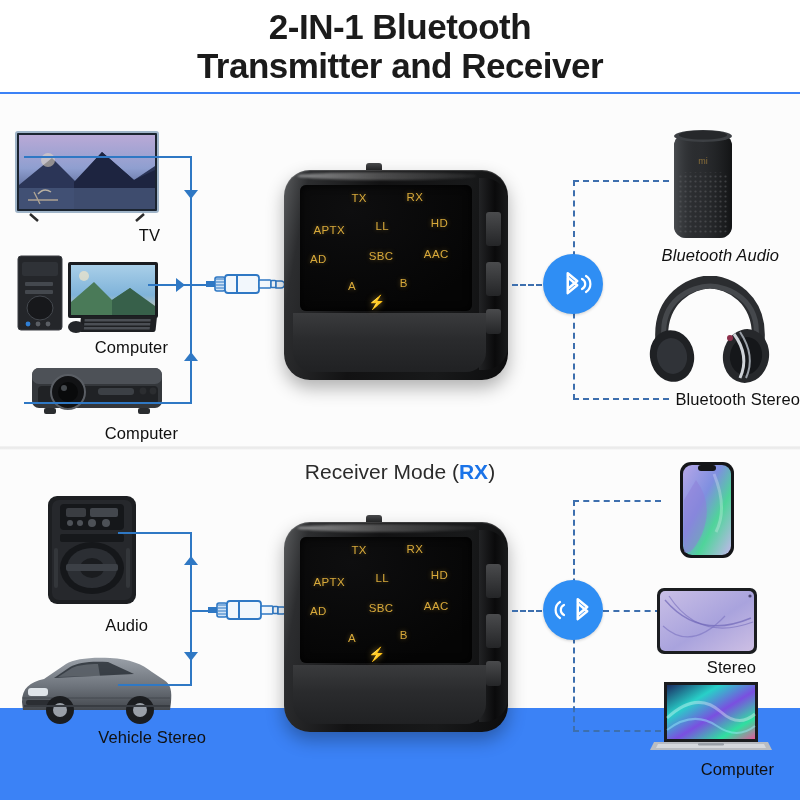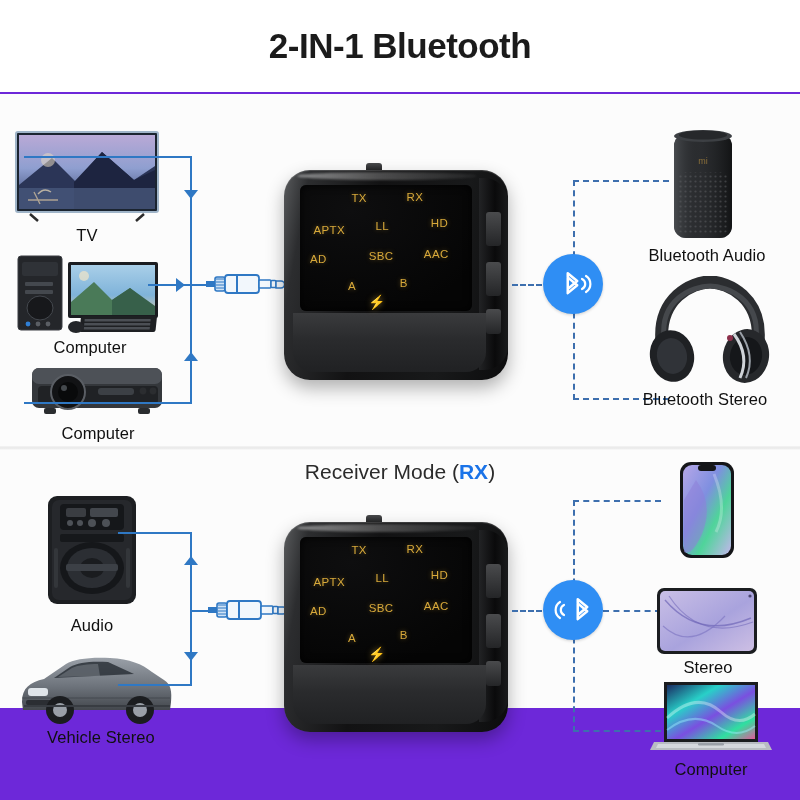--- a/index.html
+++ b/index.html
@@ -2,21 +2,21 @@
 <html><head>
 <meta charset="utf-8">
 <style>
   * { box-sizing: border-box; margin: 0; padding: 0; }
   html, body {
     width: 800px; height: 800px;
     background: #ffffff;
     font-family: "Liberation Sans", sans-serif;
     overflow: hidden;
   }
-  #page { position: relative; width: 800px; height: 800px; background: #6d28d9; }
+  #page { position: relative; width: 800px; height: 800px; background: #3b82f6; }
 
   
   .title-block {
     position: absolute; top: 0; left: 0; width: 800px; height: 92px;
     display: flex; flex-direction: column; align-items: center; justify-content: center;
     background: #ffffff;
   }
   .title-line {
     font-size: 35px; font-weight: bold; color: #1b1b1b;
     letter-spacing: -0.5px; line-height: 1.12; white-space: nowrap;
@@ -35,21 +35,21 @@
     position: absolute; width: 100%; text-align: center;
     font-size: 21px; color: #2b2b2b; white-space: nowrap;
   }
   #head-tx { top: 14px; }
   #head-rx { top: 10px; }
   .mode-head .accent { color: #1a73e8; font-weight: bold; }
   .mode-head .paren-accent { color: #1a73e8; font-weight: bold; }
 
   
   .dev-label {
-    position: absolute; text-align: center; font-size: 16.5px;
+    position: absolute; text-align: right; font-size: 16.5px;
     color: #101010; white-space: nowrap; letter-spacing: .1px;
   }
 
   
   .bus-line { position: absolute; background: #2f78c4; }
   .vline { width: 2px; }
   .hline { height: 2px; }
   .chev { position: absolute; width: 0; height: 0; }
   .chev-down  { border-left: 7px solid transparent; border-right: 7px solid transparent; border-top: 9px solid #2f78c4; }
   .chev-up    { border-left: 7px solid transparent; border-right: 7px solid transparent; border-bottom: 9px solid #2f78c4; }
@@ -116,20 +116,21 @@
   
   .shot { position: absolute; }
 </style>
 </head>
 <body>
 
 <div id="page">
 
   <div class="title-block">
     <div class="title-line">2-IN-1 Bluetooth</div>
+    <div class="title-line">Transmitter and Receiver</div>
   </div>
 
   <div class="divider"></div>
 
   <div class="panel" id="panel-tx">
 
 
     <svg class="shot" style="left:14px; top:36px;" width="146" height="92" viewBox="0 0 146 92">
       <rect x="2" y="2" width="142" height="80" rx="2" fill="#1b2430" stroke="#9fb4c8" stroke-width="2"></rect>
       <defs>
@@ -269,21 +270,21 @@
         </linearGradient>
         <pattern id="mesh" width="5" height="5" patternUnits="userSpaceOnUse">
           <circle cx="2.5" cy="2.5" r="1.1" fill="#5a5d61" opacity=".55"></circle>
         </pattern>
       </defs>
       <ellipse cx="35" cy="12" rx="29" ry="6" fill="#3d4044"></ellipse>
       <ellipse cx="35" cy="11" rx="24" ry="4.5" fill="#26282b"></ellipse>
       <rect x="9" y="48" width="52" height="62" rx="8" fill="url(#mesh)"></rect>
       <text x="35" y="40" font-family="Liberation Sans, sans-serif" font-size="9" fill="#8a6f3a" text-anchor="middle">mi</text>
     </svg>
-    <div class="dev-label" style="left:622px; top:152px; width:170px;">Bluetooth Audio</div>
+    <div class="dev-label" style="left:609px; top:152px; width:170px;font-style:italic;">Bluetooth Audio</div>
 
     <svg class="shot" style="left:648px; top:182px;" width="124" height="110" viewBox="0 0 124 110">
       <path d="M14 66 C10 22 44 6 62 6 C80 6 114 22 110 66" fill="none" stroke="#2b2d30" stroke-width="13" stroke-linecap="round"></path>
       <path d="M16 62 C12 24 44 10 62 10 C80 10 112 24 108 62" fill="none" stroke="#45484c" stroke-width="5" stroke-linecap="round"></path>
       <ellipse cx="24" cy="80" rx="22" ry="26" fill="#1f2124" transform="rotate(-12 24 80)"></ellipse>
       <ellipse cx="24" cy="80" rx="15" ry="18" fill="#303338" transform="rotate(-12 24 80)"></ellipse>
       <ellipse cx="98" cy="80" rx="23" ry="27" fill="#26282b" transform="rotate(10 98 80)"></ellipse>
       <ellipse cx="98" cy="80" rx="16" ry="19" fill="#15171a" transform="rotate(10 98 80)"></ellipse>
       <path d="M86 58 q16 22 6 44" stroke="#cfd3d8" stroke-width="3" fill="none"></path>
       <path d="M92 56 q16 24 6 46" stroke="#9aa0a8" stroke-width="2" fill="none"></path>
@@ -334,21 +335,21 @@
       <path d="M44 29 L58 20 C64 17 74 16 84 16 L86 28 Z" fill="#7d848c" opacity=".5"></path>
       <path d="M8 50 L156 50" stroke="#30343a" stroke-width="1.2" opacity=".5"></path>
       <rect x="14" y="40" width="20" height="8" rx="3" fill="#dfe4e9"></rect>
       <rect x="12" y="52" width="26" height="5" rx="2" fill="#2b2e33"></rect>
       <circle cx="46" cy="62" r="14" fill="#1b1d20"></circle>
         <circle cx="46" cy="62" r="7" fill="#9aa0a8"></circle>
       <circle cx="126" cy="62" r="14" fill="#1b1d20"></circle>
         <circle cx="126" cy="62" r="7" fill="#9aa0a8"></circle>
       <path d="M10 58 h146" stroke="#383c42" stroke-width="2"></path>
     </svg>
-    <div class="dev-label" style="left:8px; top:278px; width:186px;">Vehicle Stereo</div>
+    <div class="dev-label" style="left:20px; top:278px; width:186px;">Vehicle Stereo</div>
 
     <div class="bus-line vline" style="left:190px; top:82px; height:154px;"></div>
     <div class="bus-line hline" style="left:118px; top:82px; width:74px;"></div>
     <div class="bus-line hline" style="left:118px; top:234px; width:74px;"></div>
     <div class="chev chev-up" style="left:184px; top:106px;"></div>
     <div class="chev chev-down" style="left:184px; top:202px;"></div>
     <div class="bus-line hline" style="left:190px; top:160px; width:24px;"></div>
 
     <svg class="jack" style="left:208px; top:146px;" width="82" height="28" viewBox="0 0 82 28">
       <rect x="0" y="11" width="10" height="6" fill="#2f78c4"></rect>

